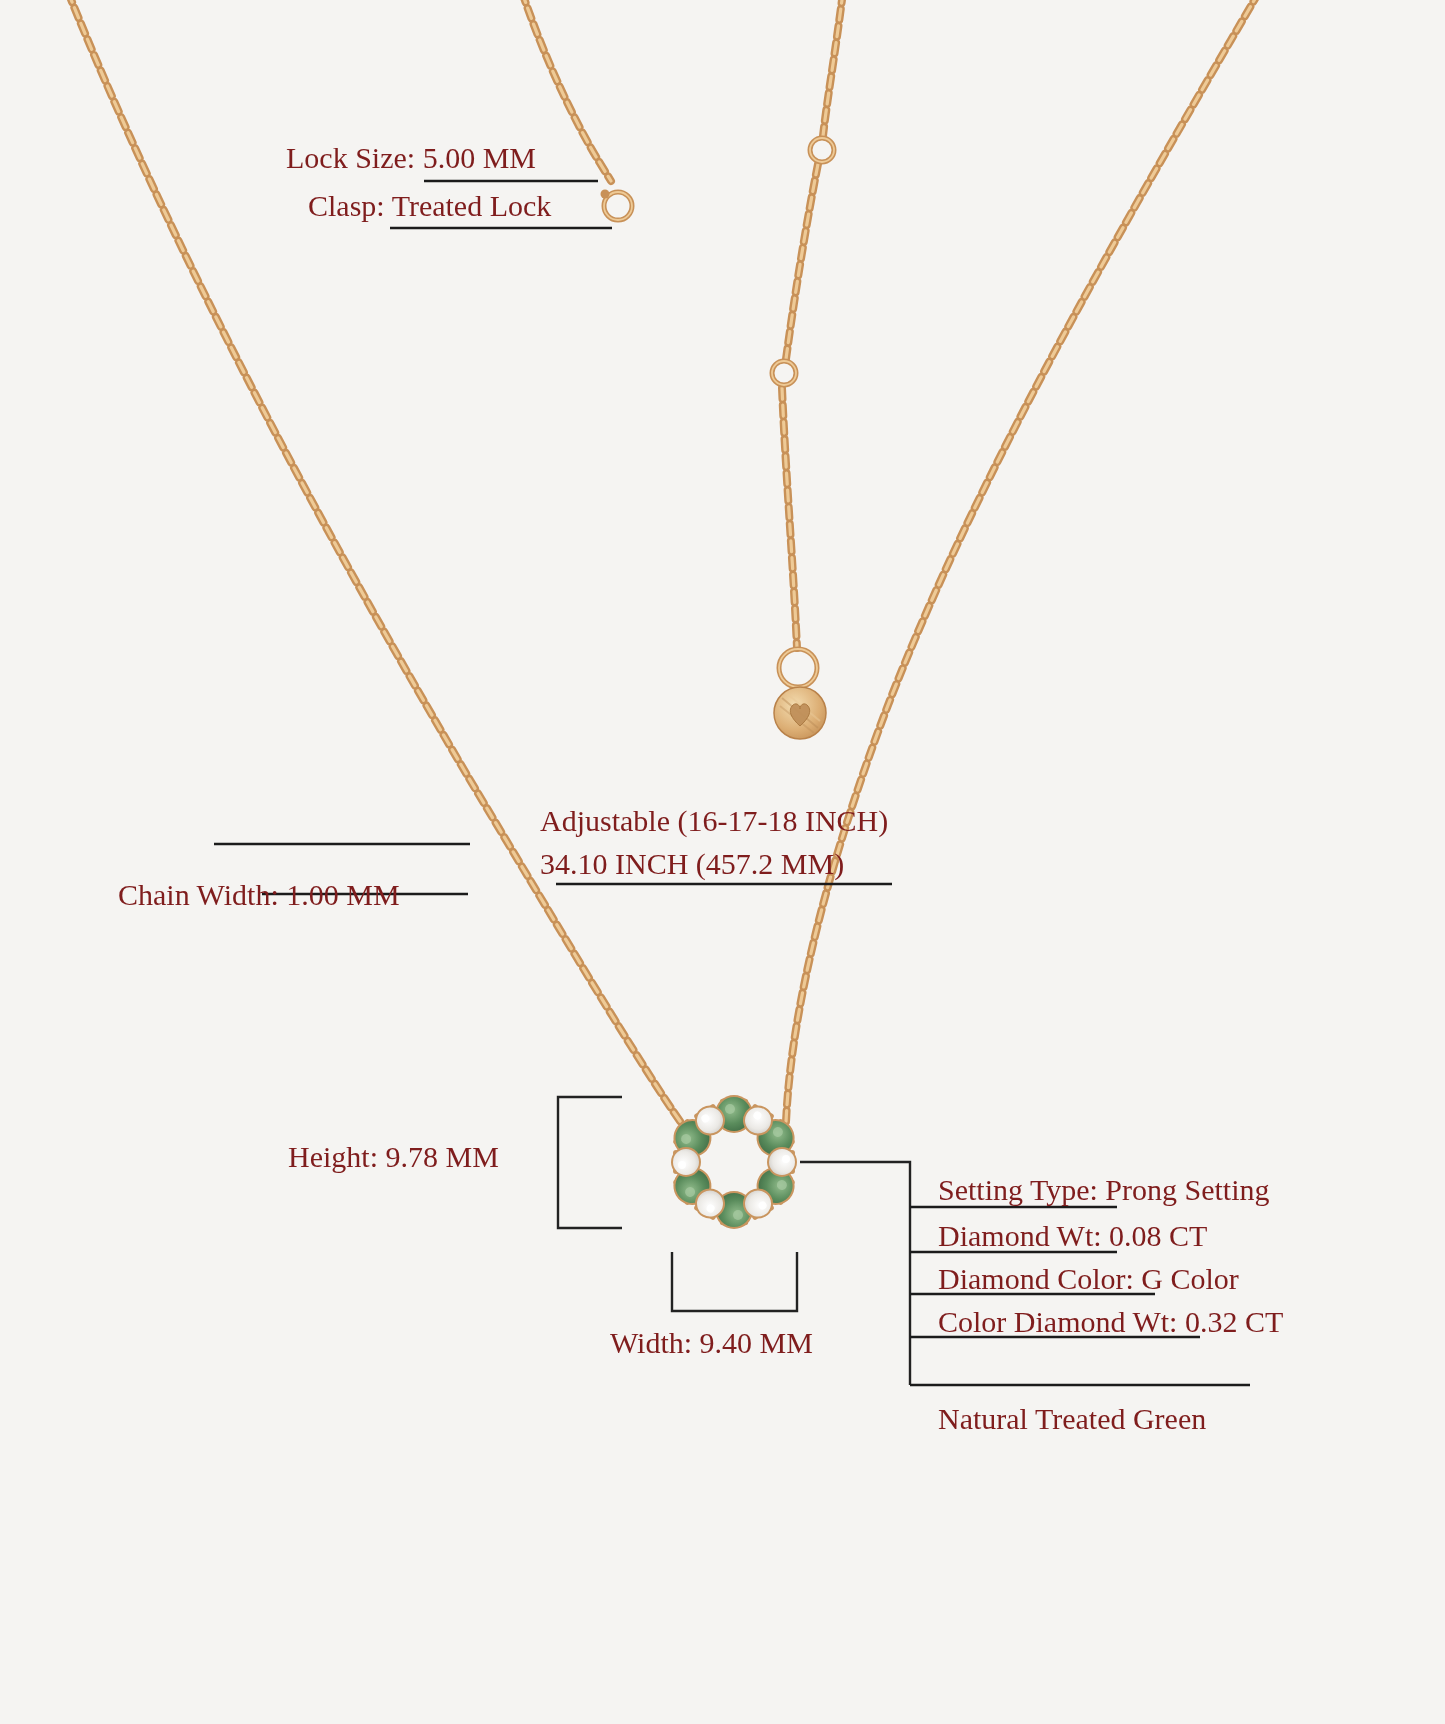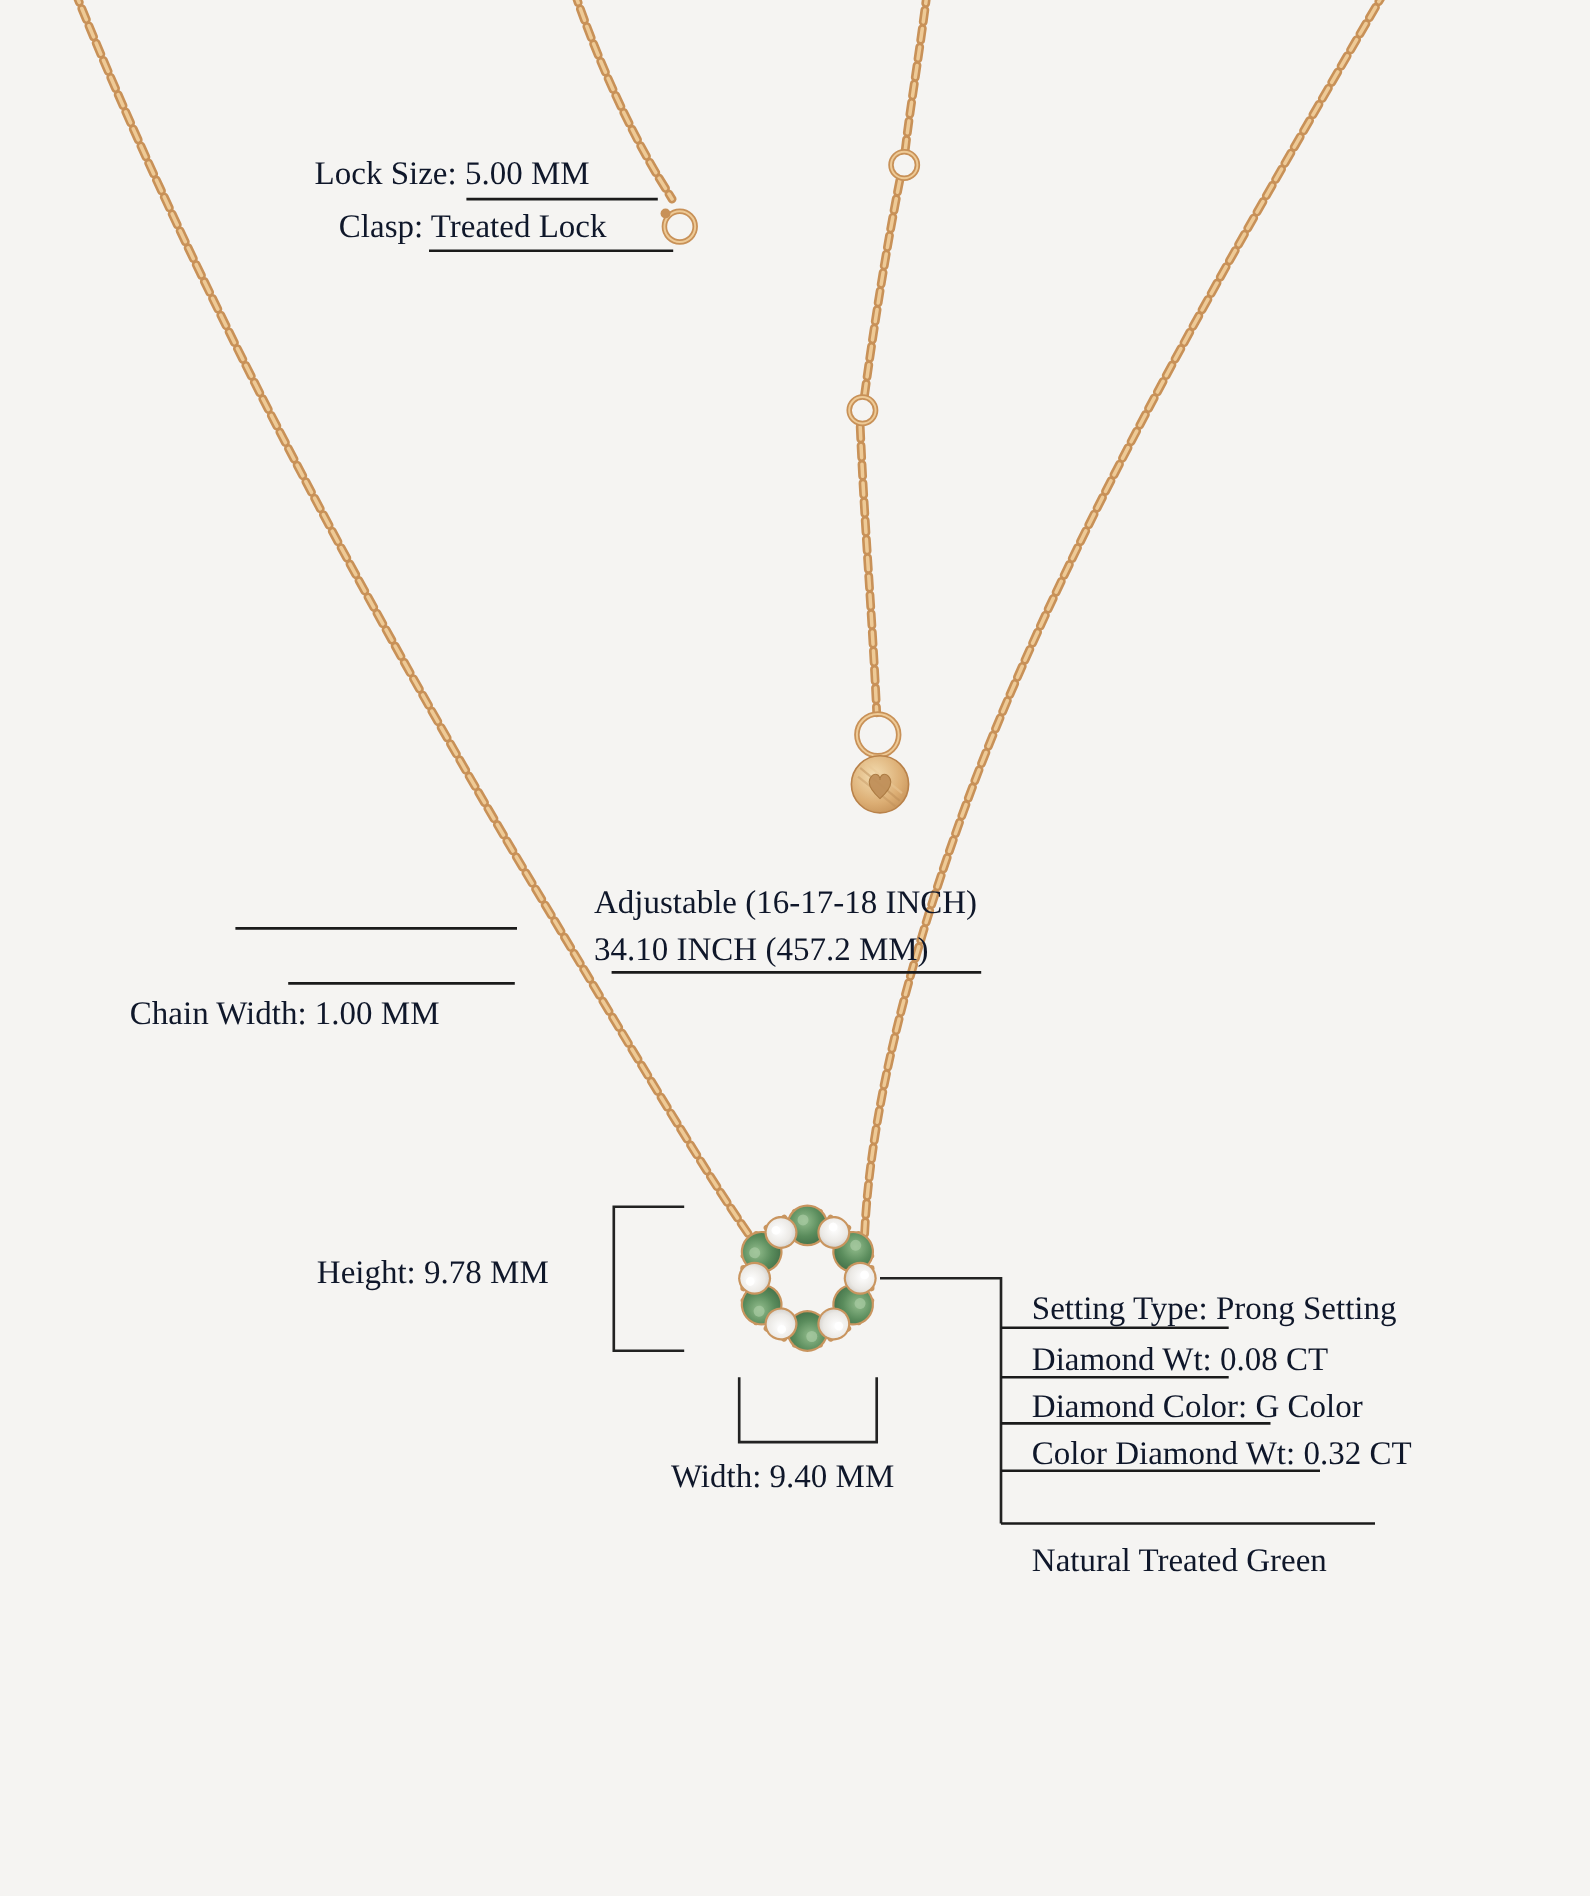--- a/index.html
+++ b/index.html
@@ -10,21 +10,21 @@
     overflow:hidden;
     font-family:"Liberation Serif","DejaVu Serif",serif;
     color:#1b1b1b;
   }
   #art{position:absolute;left:0;top:0;}
   .lbl{
     position:absolute;
     font-size:30px;
     line-height:1.12;
     white-space:nowrap;
-    color:#0f172a;
+    color:#7f1d1d;
   }
   .lbl.center{white-space:nowrap;}
   .chain-base{fill:none;stroke:#c89158;stroke-width:8;stroke-dasharray:11 6;stroke-linecap:round;}
   .chain-hi{fill:none;stroke:#eeca96;stroke-width:3.2;stroke-dasharray:11 6;stroke-linecap:round;}
   .ring{fill:none;stroke:#c89158;stroke-width:5;}
   .ring-hi{fill:none;stroke:#eeca96;stroke-width:1.8;}
   .meas{fill:none;stroke:#222;stroke-width:2.4;}
   .uline{stroke:#1b1b1b;stroke-width:2.4;}
 </style>
 </head>
@@ -206,21 +206,21 @@
 
     <line class="uline" x1="424" y1="181" x2="598" y2="181"></line>
     <line class="uline" x1="390" y1="228" x2="612" y2="228"></line>
     <line class="uline" x1="214" y1="844" x2="470" y2="844"></line>
     <line class="uline" x1="262" y1="894" x2="468" y2="894"></line>
     <line class="uline" x1="556" y1="884" x2="892" y2="884"></line>
   </svg>
 
   <div class="lbl" style="left:286px;top:141px;">Lock Size: 5.00 MM</div>
   <div class="lbl" style="left:308px;top:189px;">Clasp: Treated Lock</div>
-  <div class="lbl" style="left:118px;top:905px;">Chain Width: 1.00 MM</div>
+  <div class="lbl" style="left:118px;top:878px;">Chain Width: 1.00 MM</div>
   <div class="lbl center" style="left:540px;top:804px;width:380px;">Adjustable (16-17-18 INCH)</div>
   <div class="lbl center" style="left:540px;top:847px;width:380px;">34.10 INCH (457.2 MM)</div>
   <div class="lbl" style="left:288px;top:1140px;">Height: 9.78 MM</div>
   <div class="lbl center" style="left:610px;top:1326px;width:230px;">Width: 9.40 MM</div>
   <div class="lbl" style="left:938px;top:1173px;">Setting Type: Prong Setting</div>
   <div class="lbl" style="left:938px;top:1219px;">Diamond Wt: 0.08 CT</div>
   <div class="lbl" style="left:938px;top:1262px;">Diamond Color: G Color</div>
   <div class="lbl" style="left:938px;top:1305px;">Color Diamond Wt: 0.32 CT</div>
   <div class="lbl" style="left:938px;top:1402px;">Natural Treated Green</div>
 

